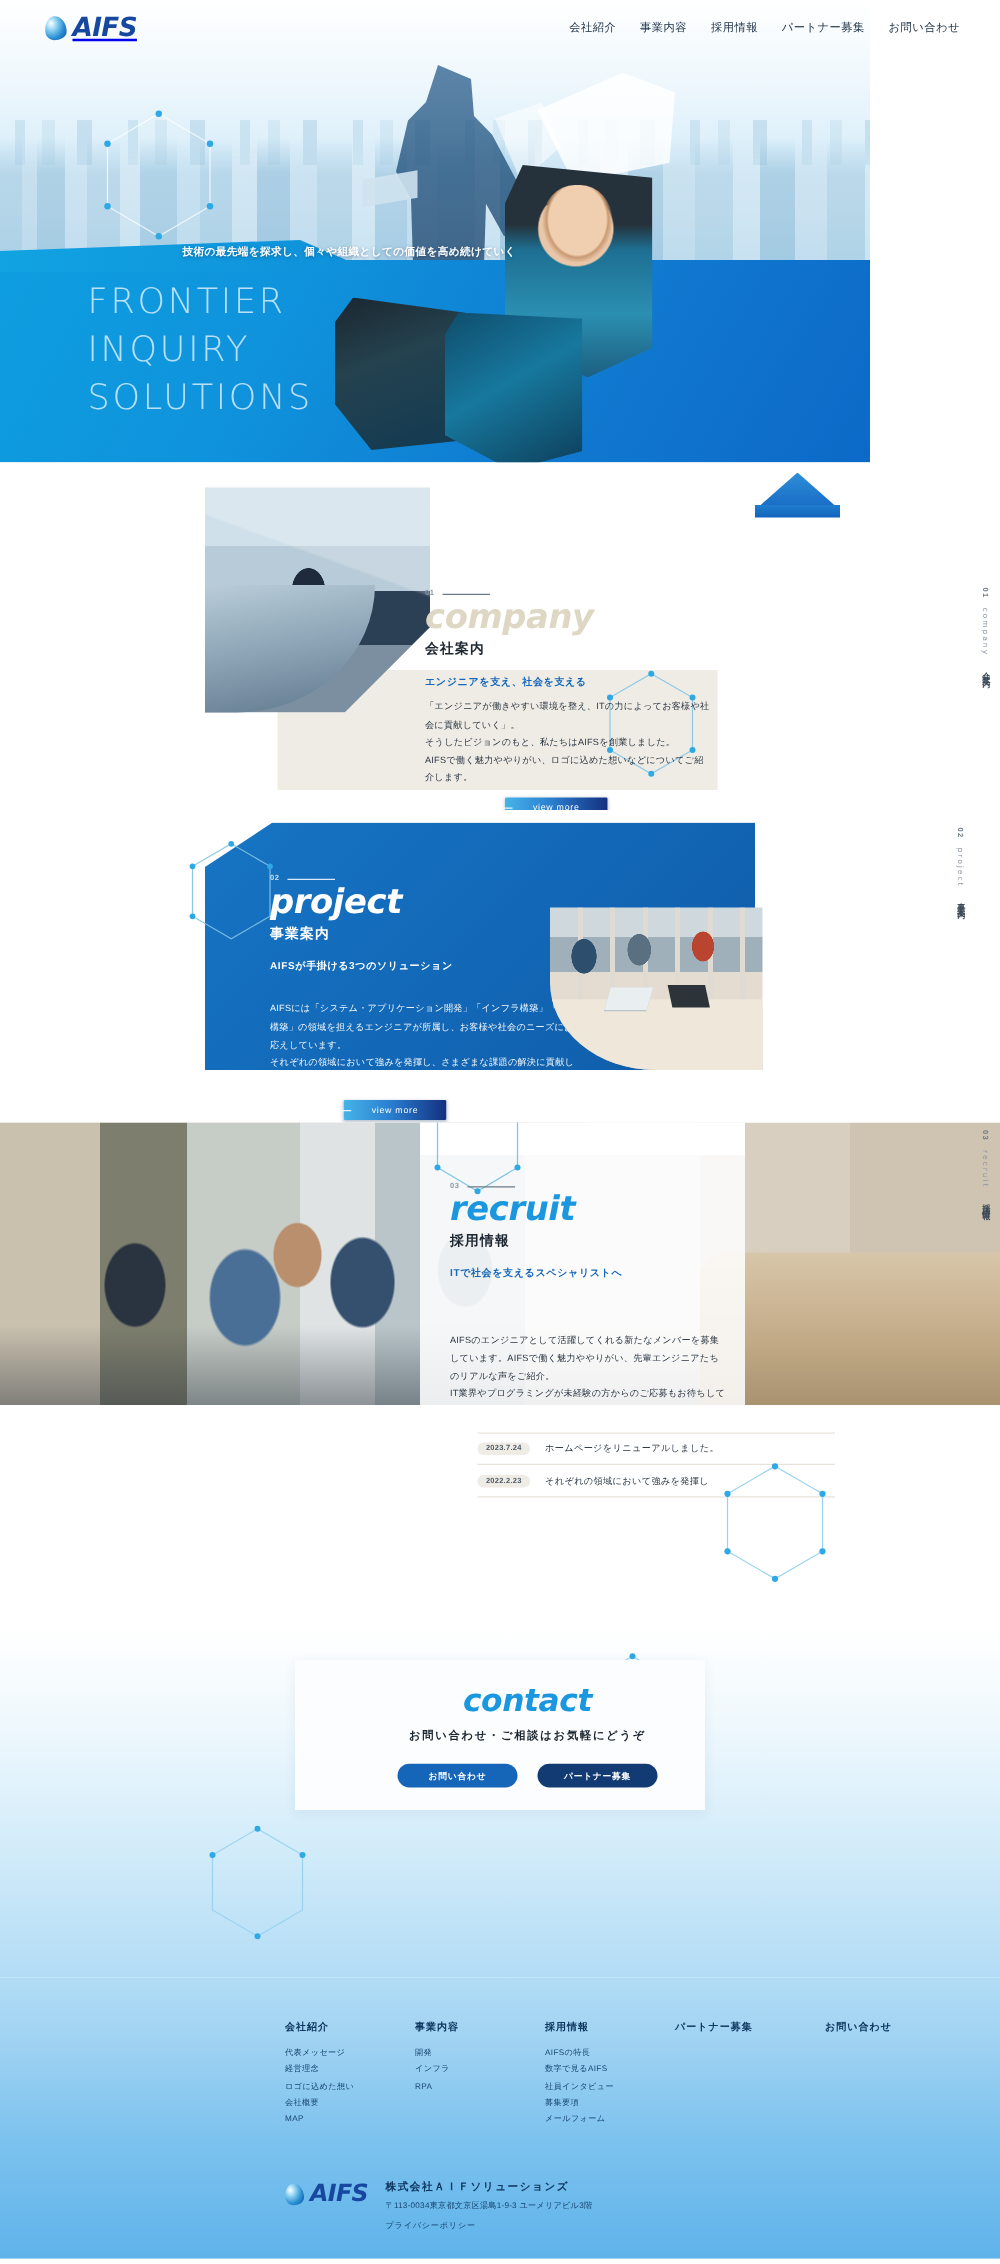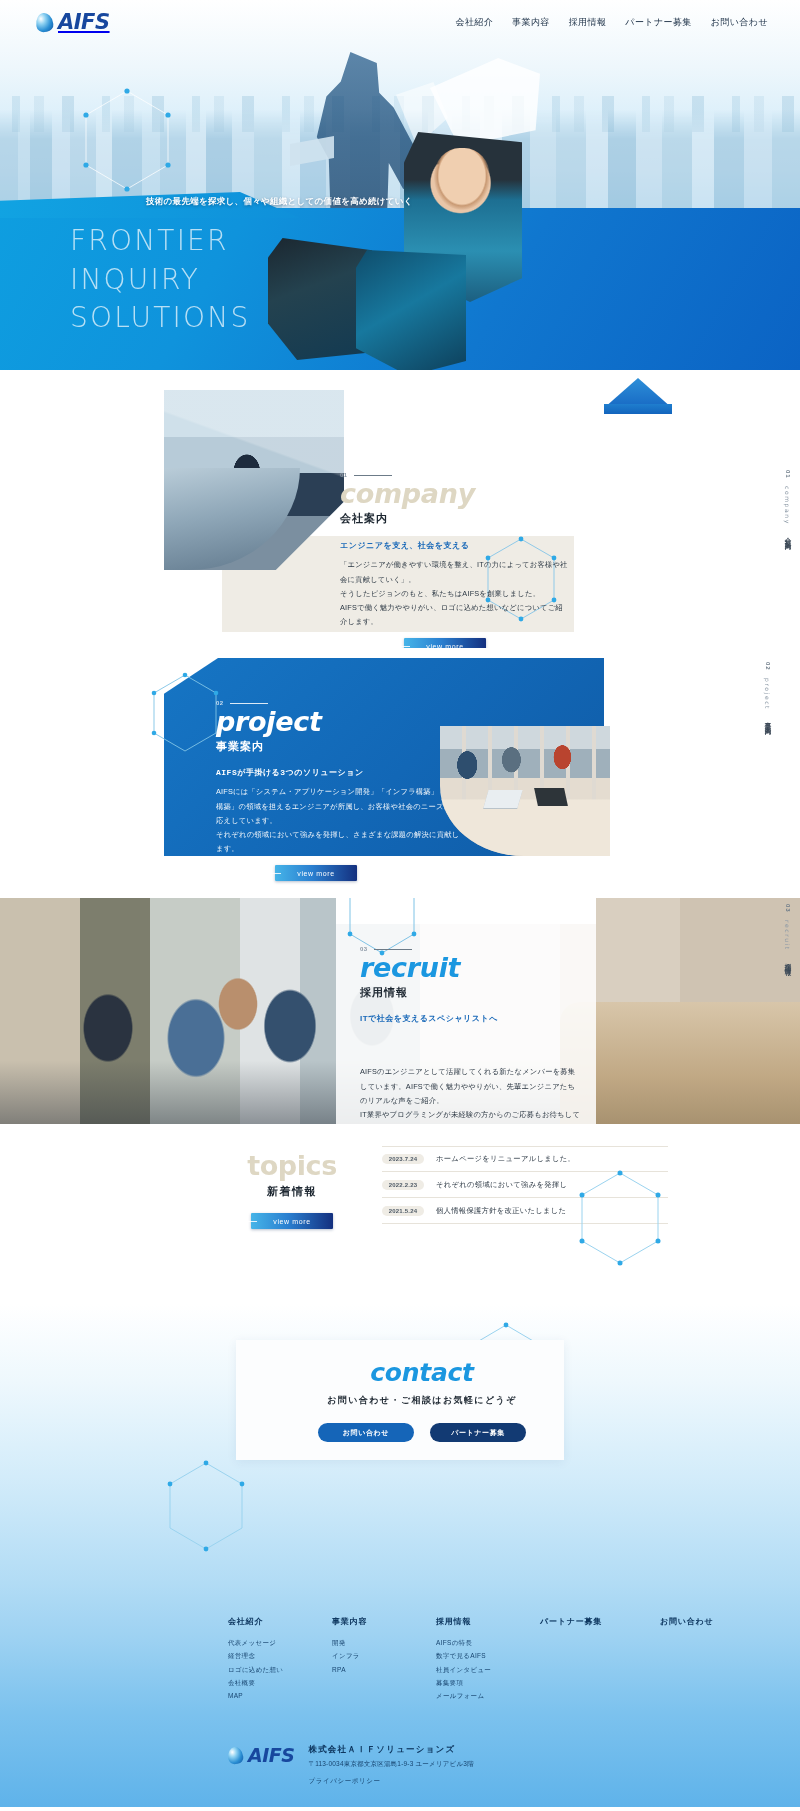--- a/index.html
+++ b/index.html
@@ -27,21 +27,21 @@
   .brand-text {
     font-size: 21px; font-weight: 700; font-style: italic; letter-spacing: -0.5px;
     color: #17479e; font-family: "DejaVu Sans", sans-serif;
   }
   .main-nav { margin-left: auto; margin-right: 32px; display: flex; gap: 19px; }
   .main-nav a {
     font-size: 9px; color: #20344a; text-decoration: none; letter-spacing: .4px; white-space: nowrap;
   }
 
   
-  .hero { position: relative; width: 800px; height: 370px; overflow: hidden; padding-left: 16px; }
+  .hero { position: relative; width: 696px; height: 370px; overflow: hidden; padding-left: 16px; }
   .hero-sky {
     position: absolute; inset: 0;
     background:
       linear-gradient(180deg, #ffffff 0%, #eef7fc 18%, #d9eefa 34%, #cfe7f7 46%, #bcdff3 56%, #a7d4ef 64%, #ffffff00 66%),
       linear-gradient(180deg, #f7fcff 0%, #e6f4fb 40%, #cfe8f7 70%, #b9ddf3 100%);
   }
   .hero-cityscape {
     position: absolute; left: 0; top: 110px; width: 800px; height: 130px;
     opacity: .55;
     background:
@@ -229,21 +229,21 @@
   .project-panel {
     position: absolute; left: 164px; top: 10px; width: 440px; height: 198px;
     background: linear-gradient(135deg, #1675c4 0%, #1267b6 55%, #0f5ba6 100%);
     clip-path: polygon(0 18%, 54px 0, 100% 0, 100% 100%, 0 100%);
   }
   .project-content { position: absolute; left: 216px; top: 52px; width: 250px; color: #fff; }
   .project .sec-num { color: rgba(255,255,255,.75); }
   .project .sec-rule { background: rgba(255,255,255,.85); }
   .project .sec-en { color: #ffffff; }
   .project .sec-jp { color: #ffffff; }
-  .project .sec-sub { color: #ffffff; margin-top: 13px; margin-bottom: 7px; font-family: Liberation Mono, monospace; }
+  .project .sec-sub { color: #ffffff; margin-top: 13px; margin-bottom: 22px; }
   .project .sec-body { color: rgba(255,255,255,.95); }
   .project-btn-row { margin-top: 9px; display: flex; justify-content: center; width: 200px; }
   .project-photo {
     position: absolute; left: 440px; top: 78px; width: 170px; height: 130px;
     background:
       linear-gradient(180deg, #cfd8dd 0 18%, #9fb0bb 18% 40%, #e4dcd0 40% 62%, #cfc6b8 62% 100%);
     border-top-right-radius: 0; border-bottom-left-radius: 84px 70px;
   }
   .project-photo::after {
     content: ""; position: absolute; inset: 0;
@@ -330,21 +330,21 @@
     border-radius: 9px; letter-spacing: .2px;
   }
   .topic-title { font-size: 7.3px; color: #2a3642; letter-spacing: .3px; }
 
   
   .contact-wrap {
     position: relative; width: 800px; height: 278px;
     background: linear-gradient(180deg, #ffffff 0%, #eef8fd 28%, #d3ecfa 62%, #b2dcf5 100%);
   }
   .contact-card {
-    position: absolute; left: 236px; top: 36px; width: 328px; height: 120px;
+    position: absolute; left: 236px; top: 24px; width: 328px; height: 120px;
     background: #fcfdfe; box-shadow: 0 2px 10px rgba(20,60,110,.07);
     display: flex; flex-direction: column; align-items: center; justify-content: center; padding-left: 44px;
   }
   .contact-en {
     font-family: "DejaVu Sans", sans-serif; font-style: italic; font-weight: 700;
     font-size: 25px; color: #1b97e0; letter-spacing: -.3px;
   }
   .contact-jp { font-size: 9px; font-weight: 700; color: #1d2731; letter-spacing: 1.4px; margin-top: 7px; }
   .contact-btns { display: flex; gap: 16px; margin-top: 16px; }
   .btn-pill {
@@ -548,40 +548,29 @@
   </div>
 
   <div class="side-tag" style="top:6px;">
     <span class="st-num">03</span>
     <span class="st-en">recruit</span>
     <span class="st-jp">採用情報</span>
   </div>
 </section>
 
 <section class="topics">
-  <div class="topics-head">
-    <div class="topics-en">topics</div>
-    <div class="topics-jp">新着情報</div>
-    <div class="topics-btn-row">
-      <a class="btn-view" href="#">view more</a>
-    </div>
-  </div>
 
   <div class="topics-list">
     <a class="topic-row" href="#" style="text-decoration:none">
       <span class="topic-date">2023.7.24</span>
       <span class="topic-title">ホームページをリニューアルしました。</span>
     </a>
     <a class="topic-row" href="#" style="text-decoration:none">
       <span class="topic-date">2022.2.23</span>
       <span class="topic-title">それぞれの領域において強みを発揮し</span>
-    </a>
-    <a class="topic-row" href="#" style="text-decoration:none">
-      <span class="topic-date">2021.5.24</span>
-      <span class="topic-title">個人情報保護方針を改正いたしました</span>
     </a>
   </div>
 
   <div class="hex" style="left:578px; top:46px;">
     <svg width="84" height="96" viewBox="0 0 84 96">
       <polygon points="42,3 80,25 80,71 42,93 4,71 4,25" fill="none" stroke="#9ad3ef" stroke-width="1"></polygon>
       <circle cx="42" cy="3" r="2.5" fill="#2fa9e6"></circle>
         <circle cx="80" cy="25" r="2.5" fill="#2fa9e6"></circle>
       <circle cx="80" cy="71" r="2.5" fill="#2fa9e6"></circle>
         <circle cx="42" cy="93" r="2.5" fill="#2fa9e6"></circle>

